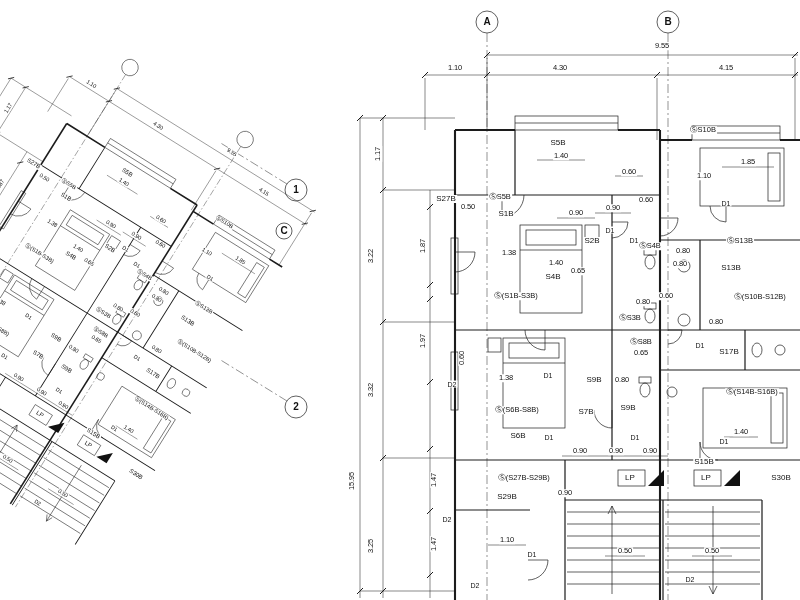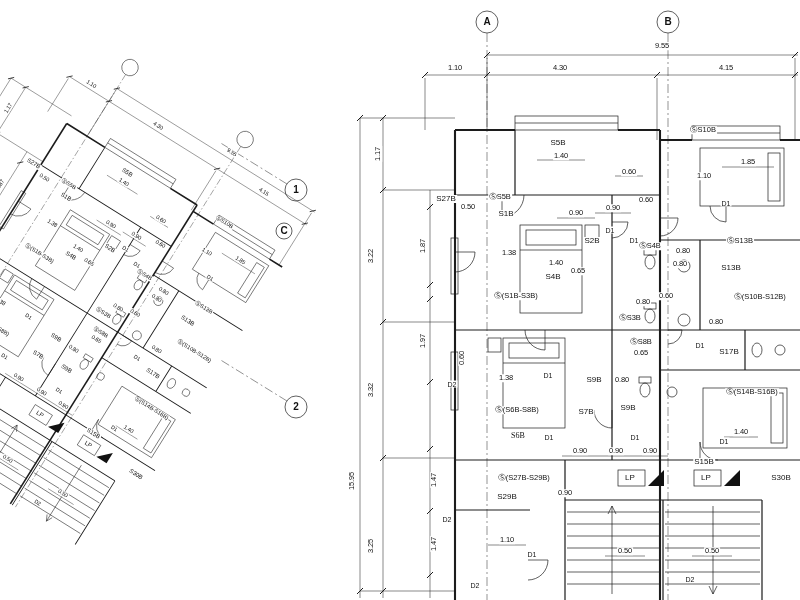--- a/index.html
+++ b/index.html
@@ -251,21 +251,21 @@
       <span class="lbl room" style="left: 558px; top: 143px;">S5B</span>
       <span class="lbl room" style="left: 446px; top: 199px;">S27B</span>
       <span class="lbl room" style="left: 506px; top: 214px;">S1B</span>
       <span class="lbl room" style="left: 592px; top: 241px;">S2B</span>
       <span class="lbl room" style="left: 553px; top: 277px;">S4B</span>
       <span class="lbl room" style="left: 731px; top: 268px;">S13B</span>
       <span class="lbl room" style="left: 729px; top: 352px;">S17B</span>
       <span class="lbl room" style="left: 594px; top: 380px;">S9B</span>
       <span class="lbl room" style="left: 586px; top: 412px;">S7B</span>
       <span class="lbl room" style="left: 628px; top: 408px;">S9B</span>
-      <span class="lbl room" style="left: 518px; top: 436px; font-family: Liberation Serif, serif;">S6B</span>
+      <span class="lbl room" style="left: 518px; top: 436px;">S6B</span>
       <span class="lbl room" style="left: 704px; top: 462px;">S15B</span>
       <span class="lbl room" style="left: 781px; top: 478px;">S30B</span>
       <span class="lbl room" style="left: 507px; top: 497px;">S29B</span>
       <span class="lbl room" style="left: 630px; top: 478px;">LP</span>
       <span class="lbl room" style="left: 706px; top: 478px;">LP</span>
       <span class="lbl callout" style="left: 500px; top: 197px;">ⓈS5B</span>
       <span class="lbl callout" style="left: 650px; top: 246px;">ⓈS4B</span>
       <span class="lbl callout" style="left: 740px; top: 241px;">ⓈS13B</span>
       <span class="lbl callout" style="left: 630px; top: 318px;">ⓈS3B</span>
       <span class="lbl callout" style="left: 641px; top: 342px;">ⓈS8B</span>

